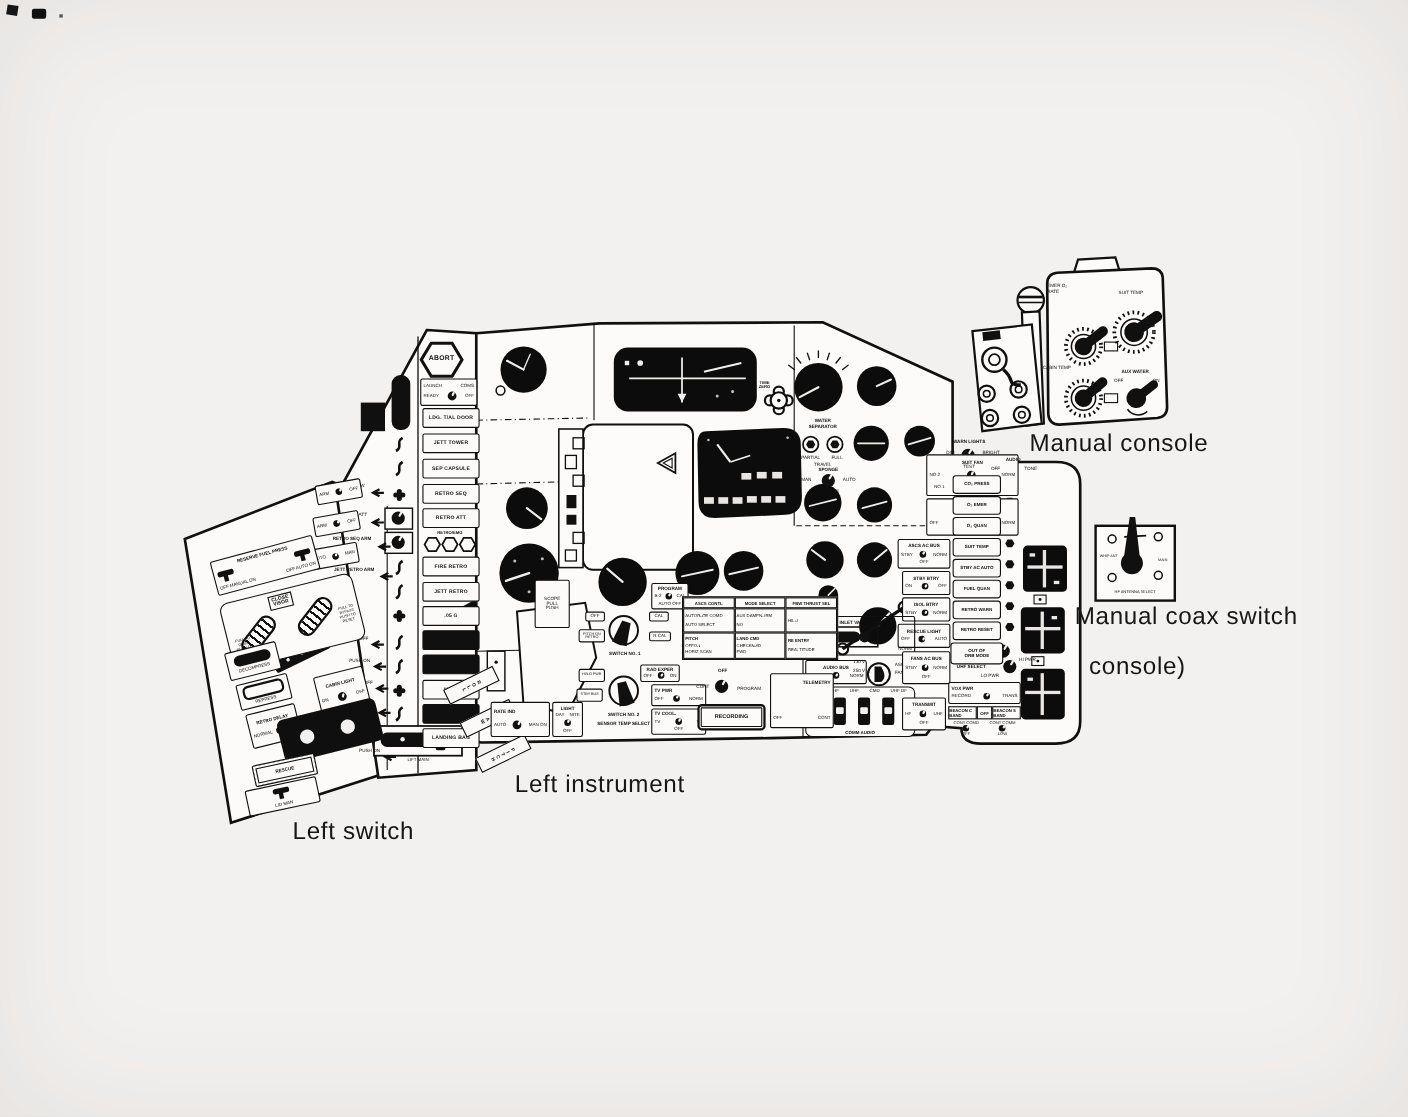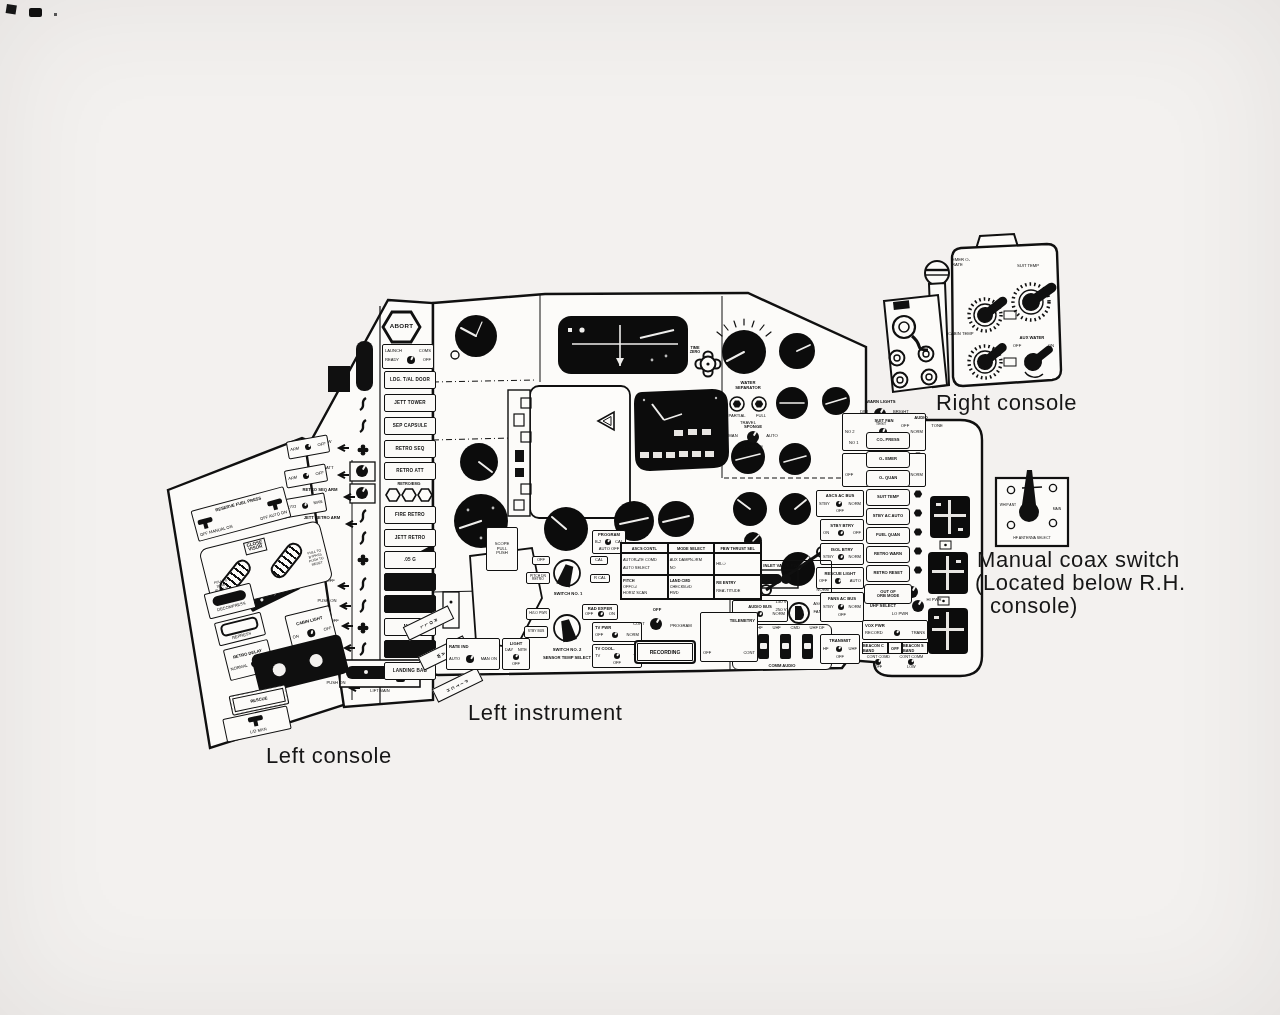--- a/index.html
+++ b/index.html
@@ -456,25 +456,24 @@
     <circle cx="1029" cy="512" r="10" fill="#101010"></circle>
   </g>
 
   <g>
     <rect x="443" y="592" width="16" height="36" fill="#fcfbf9" stroke="#101010" stroke-width="1.3"></rect>
     <circle cx="451" cy="602" r="1.5" fill="#101010"></circle>
         <circle cx="451" cy="616" r="1.5" fill="#101010"></circle>
   </g>
 </svg>
 
-<div class="cap" style="left:266px;top:743px;">Left console</div>
+<div class="cap" style="left:266px;top:743px;">Left switch</div>
 <div class="cap" style="left:468px;top:700px;">Left instrument</div>
-<div class="cap" style="left:936px;top:390px;">Right console</div>
+<div class="cap" style="left:936px;top:390px;">Manual console</div>
 <div class="cap" style="left:977px;top:547px;">Manual coax switch</div>
-<div class="cap" style="left:975px;top:570px;">(Located below R.H.</div>
 <div class="cap" style="left:990px;top:593px;">console)</div>
 
 <div class="tl b" style="left:388px;top:322px;width:27px;font-size:6.2px;letter-spacing:.3px;">ABORT</div>
 
 <div class="sw" style="left:382px;top:344px;width:52px;height:25px;">
   <div class="rw">
         <span>LAUNCH</span>
         <span>COMS</span>
       </div>
   <div class="rw">

